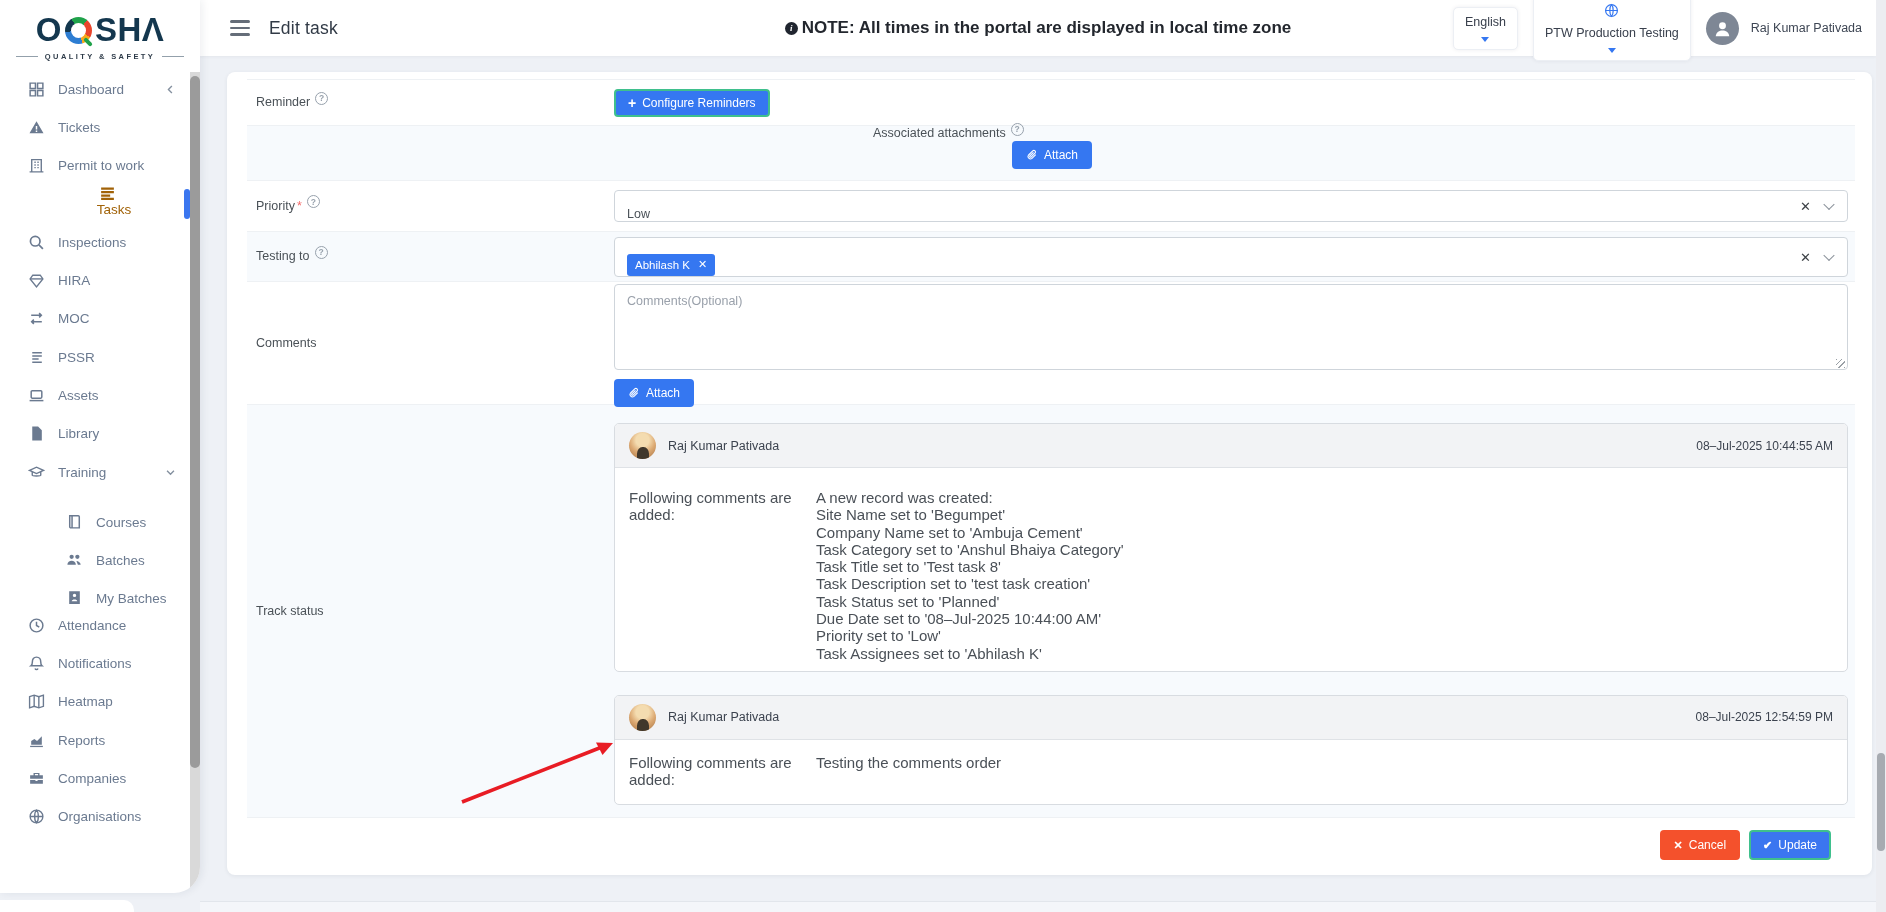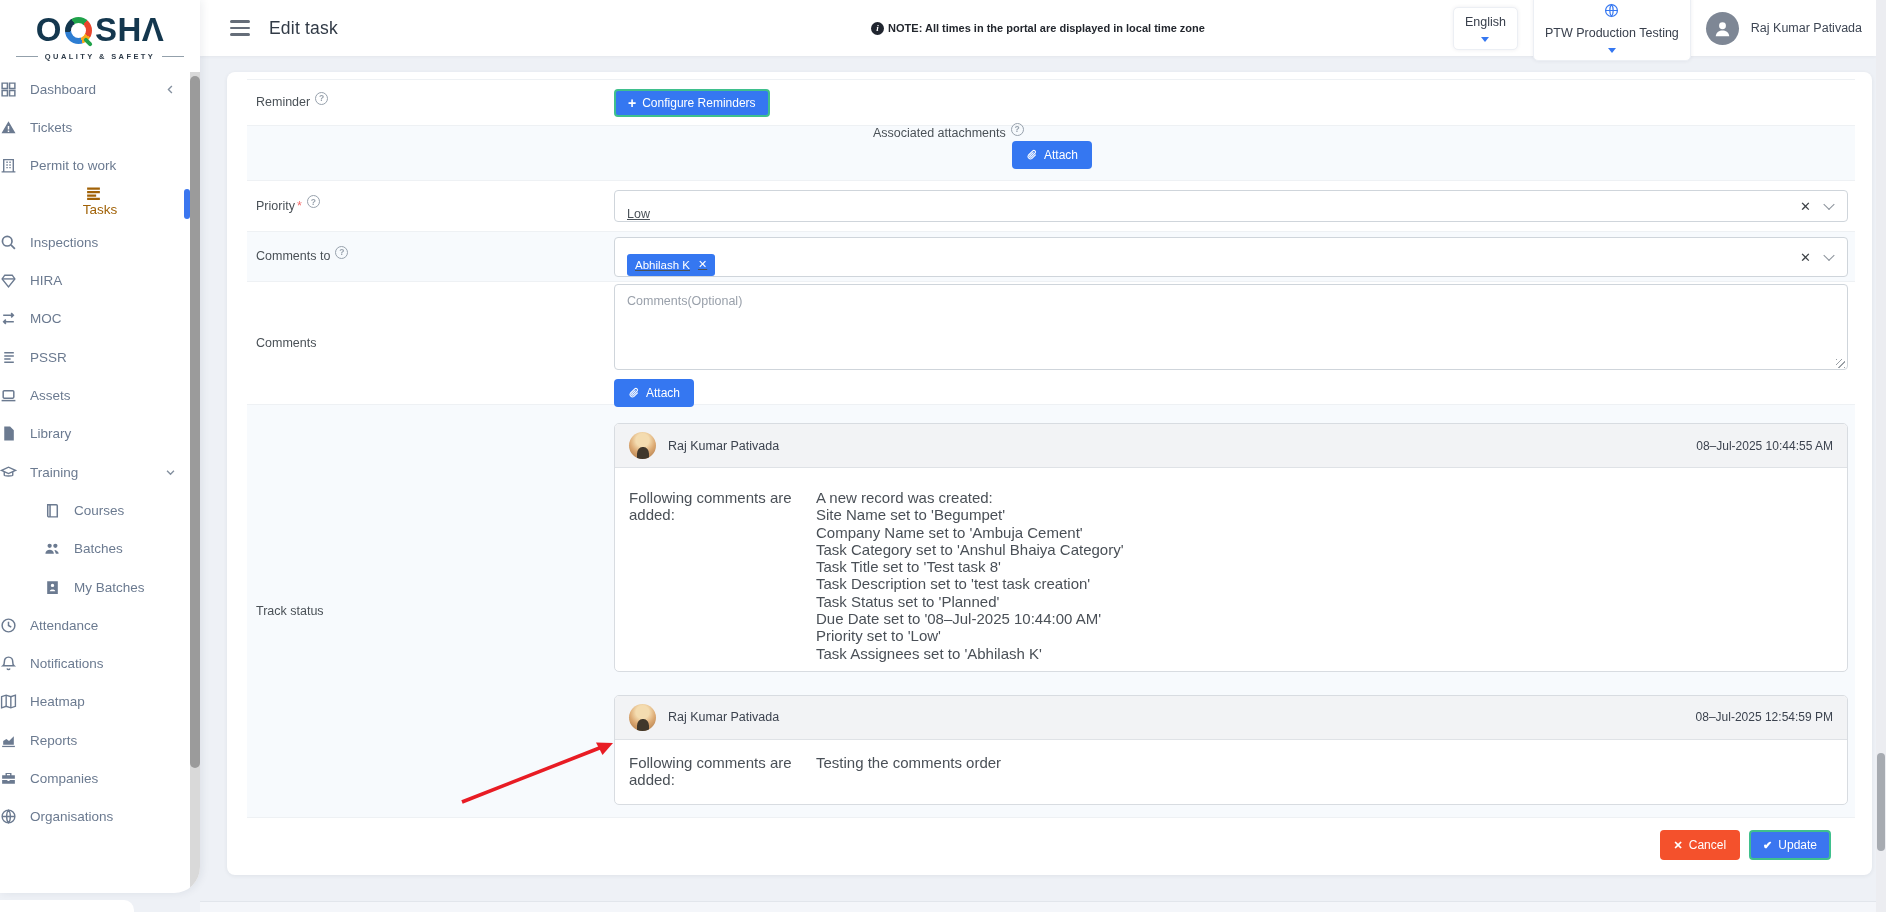--- a/index.html
+++ b/index.html
@@ -16,24 +16,24 @@
   .logo-letter { font-size:33px; font-weight:700; color:#14374e; letter-spacing:.5px; line-height:38px; }
   .logo-q { width:27px; height:27px; border-radius:50%; position:relative; margin:0 1px;
             background:conic-gradient(from 40deg,#e8452c 0 22%,#f7a81b 22% 34%,#2d7dd2 34% 62%,#14374e 62% 80%,#1fa24a 80% 100%); }
   .logo-q::after { content:""; position:absolute; inset:6px; background:#fff; border-radius:50%; }
   .logo-q::before { content:""; position:absolute; right:-1px; bottom:0px; width:10px; height:4px; background:#1fa24a;
                     transform:rotate(45deg); border-radius:2px; z-index:2; }
   .tagline { margin-top:3px; display:flex; align-items:center; gap:7px; padding:0 16px; }
   .tagline .line { flex:1; height:1px; background:#93a0ab; }
   .tagline .tg { font-size:7.5px; letter-spacing:2.4px; color:#2e3b49; font-weight:700; white-space:nowrap; }
   .nav { margin-top:9px; }
-  .nav-item { position:relative; display:flex; align-items:center; height:38.3px; 
+  .nav-item { position:relative; display:flex; align-items:center; height:38.3px; padding-left:28px;
               color:#6b7a90; font-size:13.5px; font-weight:500; cursor:pointer; white-space:nowrap; }
   .nav-item .nico { width:17px; height:17px; margin-right:13px; flex:none; }
-  .nav-item.indent { padding-left:44px; }
+  .nav-item.indent { padding-left:66px;align-items:flex-end; }
   .nav-item.active { color:#a16207;flex-direction:column; }
   .nav-item.active .abar { position:absolute; right:10px; top:4px; bottom:4px; width:6px; background:#3b76ef; border-radius:3px; }
   .nav-chev { margin-left:auto; margin-right:24px; color:#84909f; }
   .sb-scroll { position:absolute; right:0; top:72px; width:10px; height:821px; background:#d9d9d9; }
   .sb-thumb { position:absolute; left:0; right:0; top:4px; height:692px; background:#9b9b9b; border-radius:5px; }
   .sidebar-foot { position:absolute; left:0; top:900px; width:134px; height:12px; background:#fff;
                   border-radius:0 10px 0 0; overflow:hidden; }
   .sidebar-foot .nav-item { opacity:.45; height:38px; }
 
   
@@ -41,21 +41,21 @@
   .topbar { position:absolute; left:0; right:10px; top:0; height:56px; background:#fff;
             box-shadow:0 1px 3px rgba(30,40,60,.05); display:flex; align-items:center; padding:0 14px 0 30px; }
   .burger { width:20px; display:flex; flex-direction:column; gap:4px; cursor:pointer; }
   .burger span { height:2.4px; background:#656d79; border-radius:2px; }
   .page-title { margin-left:19px; font-size:17.5px; font-weight:500; color:#313a46; letter-spacing:.2px; }
   .note-center { position:absolute; left:0; right:0; top:0; height:56px; display:flex; align-items:center;
                  justify-content:center; gap:4px; pointer-events:none; }
   .note-ico { width:13px; height:13px; border-radius:50%; background:#20252f; color:#fff;
               display:flex; align-items:center; justify-content:center; font-size:9px; font-weight:700;
               font-family:"Liberation Serif",serif; font-style:italic; flex:none; }
-  .note-text { font-size:11px; color:#23272e; font-weight:600; }
+  .note-text { font-size:17px; color:#23272e; font-weight:600; }
   .top-right { margin-left:auto; display:flex; align-items:center; gap:15px; z-index:2; }
   .dd { display:flex; align-items:center; gap:8px; background:#fff; border:1px solid #eceff4;
         box-shadow:0 0 4px rgba(20,30,60,.07); border-radius:5px; padding:7px 11px; cursor:pointer;flex-direction:column; }
   .dd-label { font-size:12.5px; color:#39404d; }
   .caret { width:0; height:0; border-left:4.5px solid transparent; border-right:4.5px solid transparent;
            border-top:5.5px solid #3577f1; }
   .avatar { width:33px; height:33px; border-radius:50%; background:#7e8795; display:flex;
             align-items:center; justify-content:center; cursor:pointer; flex:none; }
   .username { font-size:12.5px; color:#3e4654; margin-left:-3px; }
 
@@ -80,21 +80,21 @@
   .r-track .flabel { display:flex; align-items:center; }
 
   .btn { display:inline-flex; align-items:center; gap:6px; border:none; border-radius:4px; cursor:pointer;
          font-family:inherit; font-size:12px; color:#fff; font-weight:500; }
   .btn-blue { background:#3577f1; }
   .btn-reminders { border:2px solid #3fc08d; padding:5px 12px; }
   .btn-attach { padding:7px 14px; }
   .plus { font-size:14px; font-weight:700; line-height:10px; }
 
   .sel { height:32px; border:1px solid #cfd5db; border-radius:4px; background:#fff; display:flex;
-         align-items:center; padding:16px 70px 0 12px; font-size:12.5px; color:#4a5158; position:relative; cursor:pointer;text-decoration:underline; }
+         align-items:center; padding:16px 70px 0 12px; font-size:12.5px; color:#4a5158; position:relative; cursor:pointer; }
   .sel-tall { height:40px; }
   .sel-x { position:absolute; right:36px; top:50%; transform:translateY(-50%); color:#3c4146; font-size:13px;
            line-height:1; cursor:pointer; }
   .sel-chev { position:absolute; right:14px; top:50%; width:8px; height:8px; border-right:1.6px solid #8b929b;
               border-bottom:1.6px solid #8b929b; transform:translateY(-70%) rotate(45deg); cursor:pointer; }
   .chip { display:inline-flex; align-items:center; gap:8px; background:#3577f1; color:#fff; font-size:11.5px;
           border-radius:3px; padding:5px 8px; cursor:default; }
   .chip-x { cursor:pointer; font-size:11px; line-height:1; }
 
   .cmt-wrap { padding-top:5px; }
@@ -385,21 +385,21 @@
           <div class="sel">
             <span>Low</span>
             <span class="sel-x">✕</span>
             <span class="sel-chev"></span>
           </div>
         </div>
       </div>
 
       <div class="frow r-assigned">
         <div class="flabel">
-          <span>Comments to</span><span class="help">?</span>
+          <span>Testing to</span><span class="help">?</span>
         </div>
         <div class="fctrl">
           <div class="sel sel-tall">
             <span class="chip">
               <span>Abhilash K</span>
               <span class="chip-x">✕</span>
             </span>
             <span class="sel-x">✕</span>
             <span class="sel-chev"></span>
           </div>

